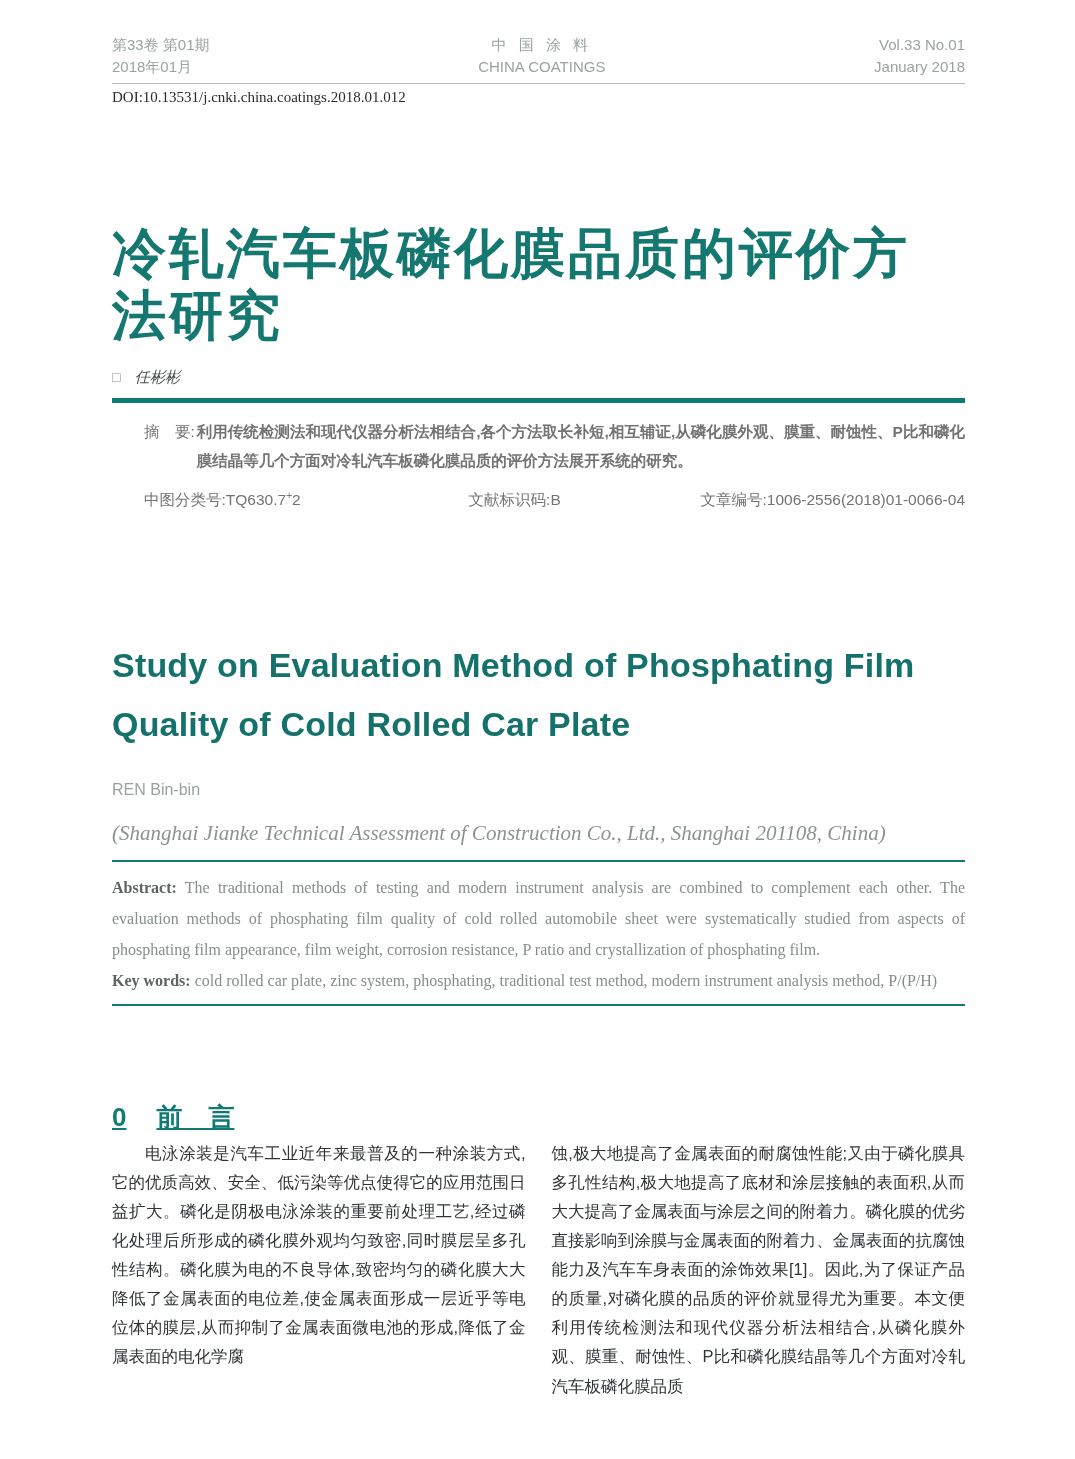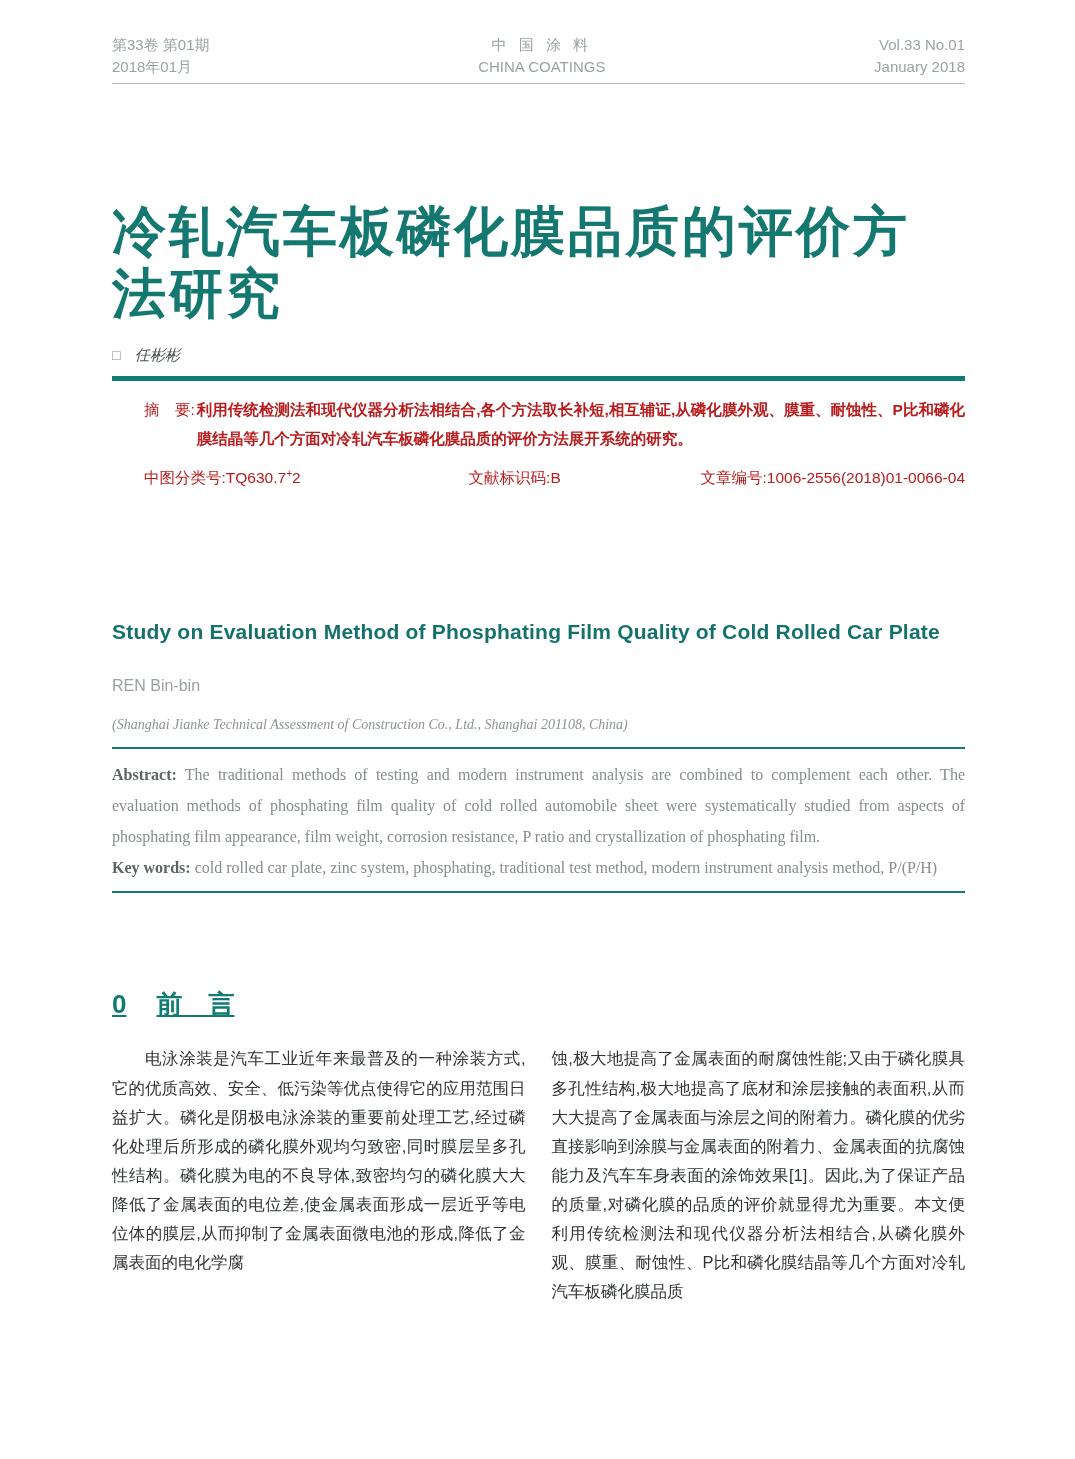--- a/index.html
+++ b/index.html
@@ -25,47 +25,47 @@
   
   .title-cn { margin-top:116px; font-size:54px; font-weight:800;
               color:#147770; letter-spacing:3px; line-height:1.15;
               font-family:"Liberation Sans","DejaVu Sans",sans-serif; }
   .author-row { margin-top:22px; font-size:15px; color:#4a4f4f;font-style:italic; }
   .author-marker { color:#8a9090; margin-right:10px; font-size:14px; }
   .affil-cn { margin-top:9px; padding-left:24px; font-size:15px; color:#3c4040; }
   .thick-rule { height:5px; background:#0e7b74; margin-top:11px; }
 
   
-  .abs-block { margin-top:15px; padding-left:32px; color:#b91c1c;
+  .abs-block { margin-top:15px; padding-left:32px; color:#737373;
                font-size:15.5px; line-height:1.85; }
   .abs-row { display:flex; }
   .abs-label { white-space:nowrap; margin-right:2px; }
   .abs-text { flex:1; text-align:justify;font-weight:bold; }
   .kw-row { margin-top:4px; }
   .meta-row { display:flex; margin-top:10px; }
   .meta-item-2 { margin-left:168px; }
   .meta-item-3 { margin-left:auto;text-align:center; }
   sup { font-size:10px; }
 
   
-  .title-en { margin-top:122px; font-size:21px; font-weight:bold;
+  .title-en { margin-top:122px; font-size:34px; font-weight:bold;
               color:#15716c; line-height:1.74; letter-spacing:0.2px; }
   .author-en { margin-top:26px; font-size:16px; color:#99a1a1; }
   .affil-en { margin-top:22px; font-family:"Liberation Serif","DejaVu Serif",serif;
-              font-style:italic; font-size:14px; color:#8b9292; }
+              font-style:italic; font-size:21px; color:#8b9292; }
   .thin-rule { height:2px; background:#157a73; margin-top:14px; }
   .abs-en { margin-top:10px; font-family:"Liberation Serif","DejaVu Serif",serif;
             font-size:16px; color:#868d8c; line-height:1.95; text-align:justify; }
   .abs-en b { color:#5d6463; }
   .thin-rule2 { height:2px; background:#157a73; margin-top:8px; }
 
   
   .section-head { margin-top:94px; color:#0f7b74; font-size:26px; font-weight:bold;text-decoration:underline; }
   .section-no { margin-right:30px; }
-  .columns { display:flex; gap:26px; margin-top:22px; }
+  .columns { display:flex; gap:26px; margin-top:4px; }
   .col { flex:1; font-size:16.5px; line-height:1.76; text-align:justify;
          color:#303436; }
   .col-left p { text-indent:2em; }
 </style>
 </head>
 <body>
 
 <div class="page">
 
   <div class="jheader">
@@ -76,20 +76,21 @@
     <div class="col-center">
       <div class="cn">中 国 涂 料</div>
       <div>CHINA COATINGS</div>
     </div>
     <div class="col-right">
       <div>Vol.33  No.01</div>
       <div>January  2018</div>
     </div>
   </div>
   <div class="header-rule"></div>
+  <div class="doi-line">DOI:10.13531/j.cnki.china.coatings.2018.01.012</div>
 
   <h1 class="title-cn">冷轧汽车板磷化膜品质的评价方法研究</h1>
   <div class="author-row">
     <span class="author-marker">□</span>
     <span>任彬彬</span>
   </div>
   <div class="thick-rule"></div>
 
   <div class="abs-block">
     <div class="abs-row">

